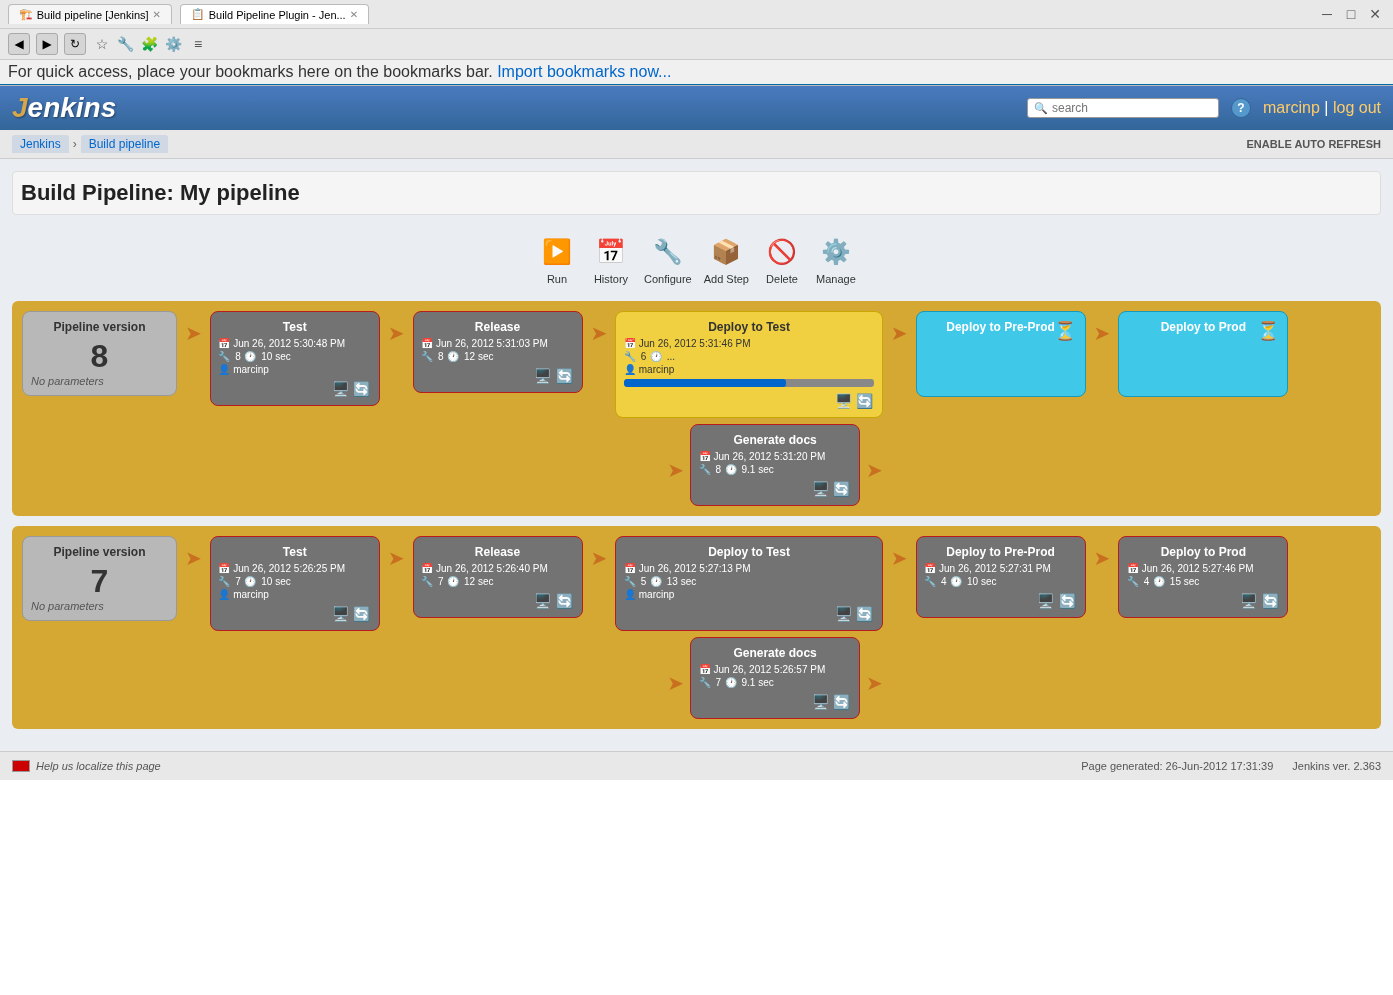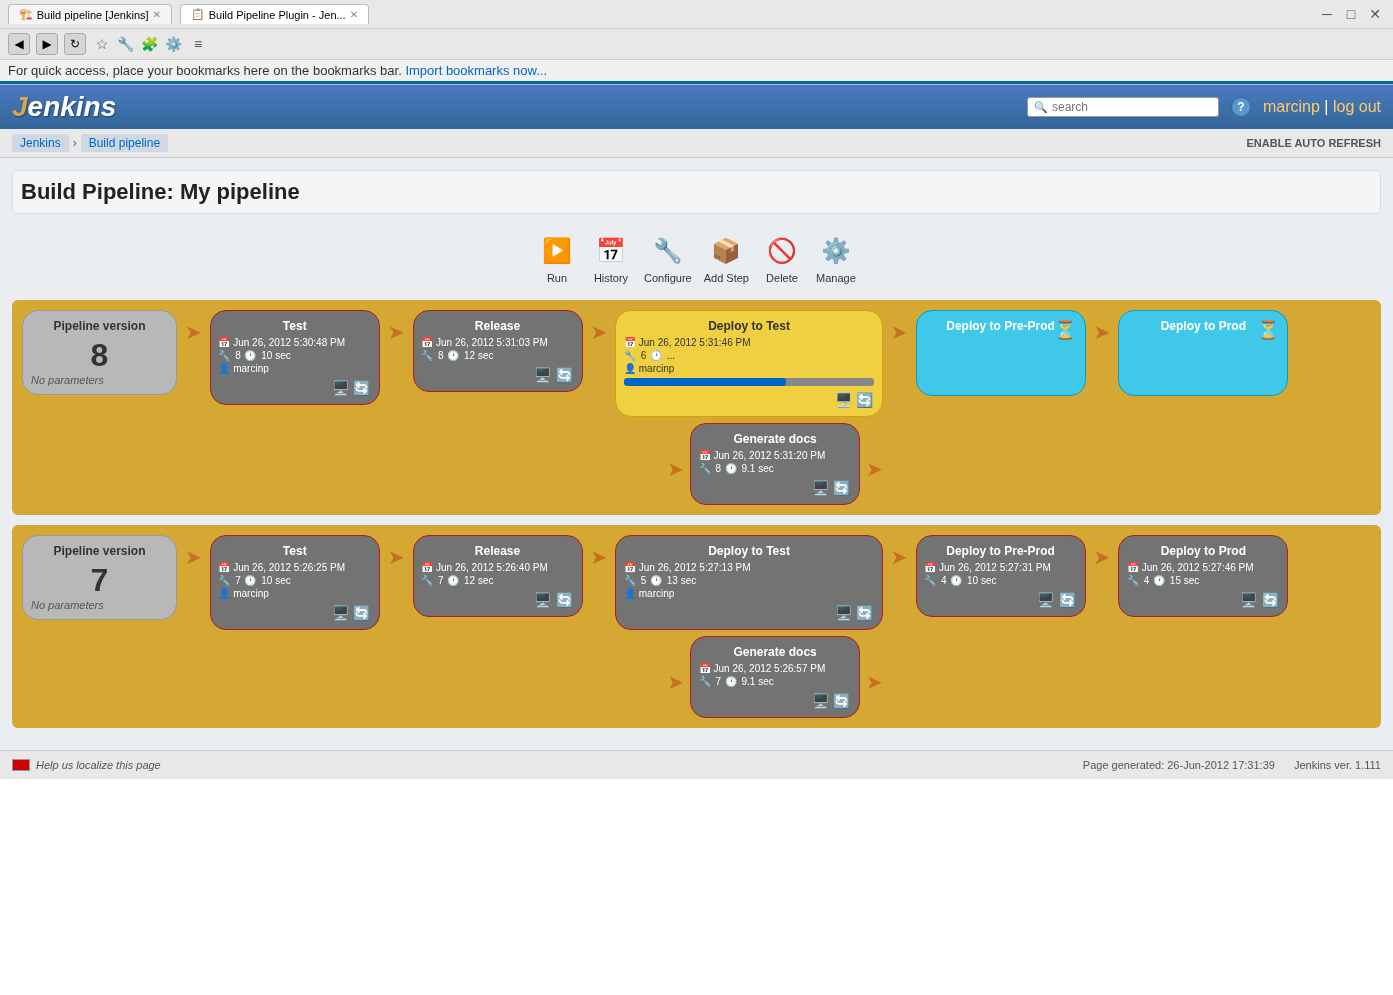--- a/index.html
+++ b/index.html
@@ -11,21 +11,21 @@
     .browser-tab { background: #f5f5f5; border: 1px solid #bbb; border-bottom: none; padding: 3px 10px; font-size: 11px; display: inline-flex; align-items: center; gap: 4px; border-radius: 4px 4px 0 0; }
     .browser-tab.active { background: #fff; }
     .browser-tab-close { color: #888; cursor: pointer; font-size: 10px; }
     .browser-nav { background: #e8e8e8; padding: 4px 8px; display: flex; align-items: center; gap: 6px; border-bottom: 1px solid #ccc; }
     .nav-btn { background: #d5d5d5; border: 1px solid #aaa; border-radius: 3px; width: 22px; height: 22px; display: flex; align-items: center; justify-content: center; cursor: pointer; font-size: 12px; }
     .address-bar { flex: 1; border: 1px solid #999; border-radius: 3px; padding: 2px 6px; font-size: 12px; background: #fff; }
     .nav-icons { display: flex; gap: 4px; }
     .nav-icon { width: 20px; height: 20px; display: flex; align-items: center; justify-content: center; font-size: 14px; color: #555; cursor: pointer; }
 
     
-    .bookmarks-bar { background: #f0f0f0; padding: 3px 8px; font-size: 13px; color: #333; border-bottom: 3px solid #0369a1; }
+    .bookmarks-bar { background: #f0f0f0; padding: 3px 8px; font-size: 16px; color: #333; border-bottom: 1px solid #0369a1; }
     .bookmarks-bar a { color: #06c; text-decoration: none; }
 
     
     .jenkins-header { background: linear-gradient(to bottom, #4a7abf, #336699); padding: 6px 12px; display: flex; align-items: center; justify-content: space-between; }
     .jenkins-logo { color: #fff; font-size: 28px; font-weight: bold; font-style: italic; text-shadow: 1px 1px 2px rgba(0,0,0,0.4); }
     .jenkins-logo span { color: #d4822a; }
     .header-right { display: flex; align-items: center; gap: 12px; }
     .search-box { display: flex; align-items: center; background: #fff; border: 1px solid #999; border-radius: 3px; padding: 2px 6px; gap: 4px; }
     .search-box input { border: none; outline: none; font-size: 12px; width: 160px; }
     .search-icon-small { color: #888; font-size: 11px; }
@@ -47,21 +47,21 @@
     
     .toolbar { display: flex; justify-content: center; gap: 12px; margin-bottom: 16px; }
     .toolbar-item { display: flex; flex-direction: column; align-items: center; cursor: pointer; font-size: 11px; color: #333; }
     .toolbar-icon { width: 42px; height: 42px; display: flex; align-items: center; justify-content: center; font-size: 24px; }
 
     
     .pipeline-row { background: #d4a832; border-radius: 6px; padding: 10px; display: flex; align-items: flex-start; gap: 8px; margin-bottom: 10px; position: relative; }
     .pipeline-arrow { color: #c87020; font-size: 20px; display: flex; align-items: center; padding-top: 10px; flex-shrink: 0; }
 
     
-    .card { border-radius: 16px; padding: 8px; font-size: 11px; min-width: 170px; flex-shrink: 0; position: relative; }
+    .card { border-radius: 8px; padding: 8px; font-size: 11px; min-width: 170px; flex-shrink: 0; position: relative; }
     .card-gray { background: #b8b8b8; color: #333; border: 1px solid #999; }
     .card-green { background: #737373; color: #fff; border: 1px solid #b91c1c; }
     .card-yellow { background: #f0d040; color: #333; border: 1px solid #c8a800; }
     .card-cyan { background: #40c8e8; color: #fff; border: 1px solid #1899b8; }
 
     .card-title { font-weight: bold; text-align: center; font-size: 12px; margin-bottom: 4px; }
     .card-date { font-size: 10px; margin-bottom: 2px; display: flex; align-items: center; gap: 2px; }
     .card-meta { font-size: 10px; display: flex; align-items: center; gap: 4px; }
     .card-user { font-size: 10px; display: flex; align-items: center; gap: 2px; margin-top: 2px; }
     .card-actions { display: flex; justify-content: flex-end; gap: 4px; margin-top: 6px; }
@@ -412,15 +412,15 @@
 
 </div>
 
 <div class="footer">
   <div class="footer-left">
     <span class="footer-flag"></span>
     <span>Help us localize this page</span>
   </div>
   <div>
     <span>Page generated: 26-Jun-2012 17:31:39</span>
-    <span style="margin-left:16px;">Jenkins ver. 1.111</span>
+    <span style="margin-left:16px;">Jenkins ver. 2.363</span>
   </div>
 </div>
 
 </body></html>

